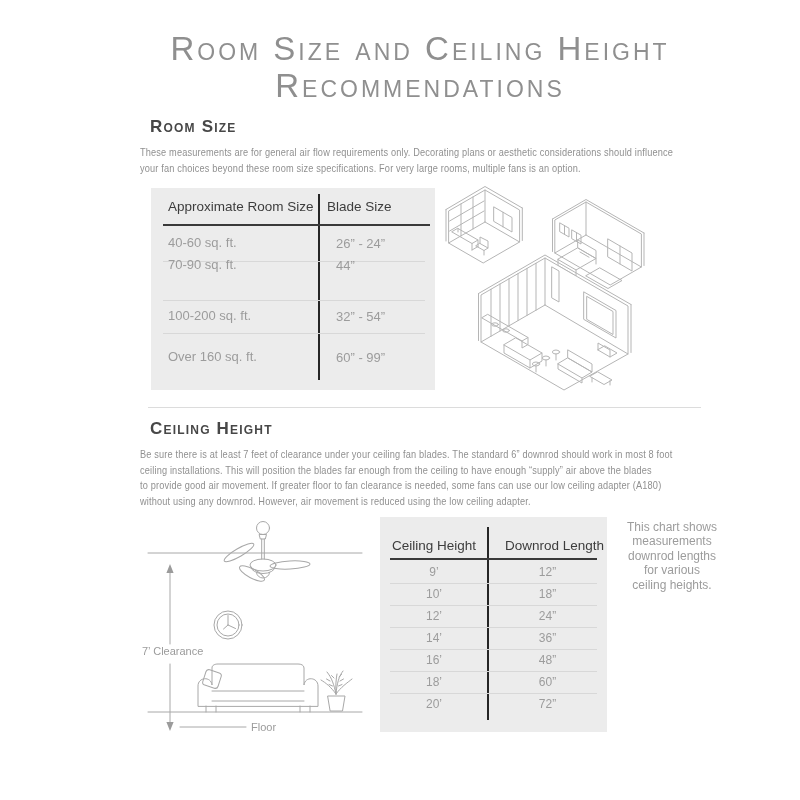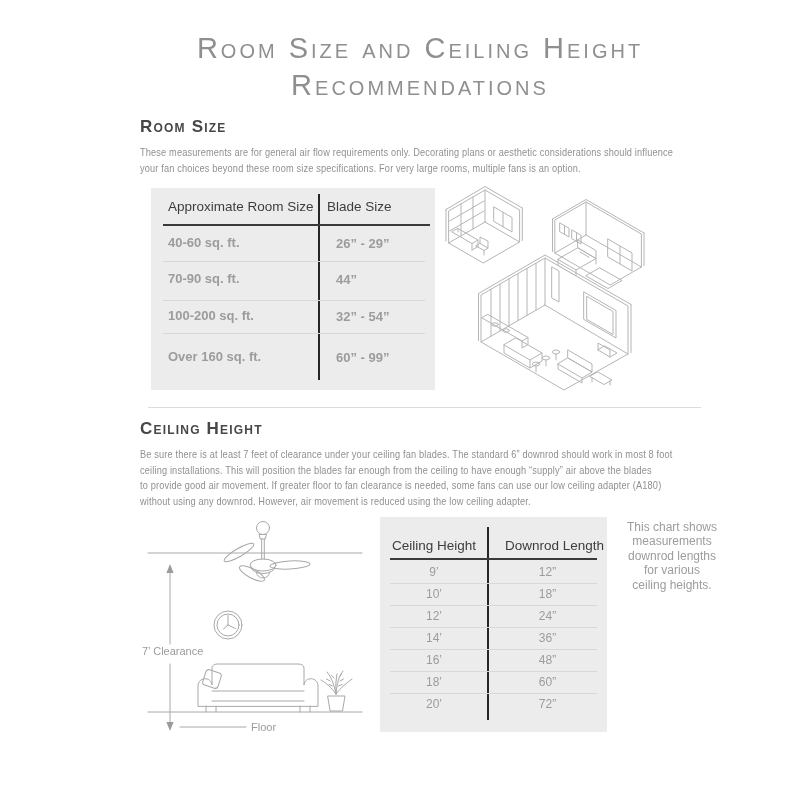--- a/index.html
+++ b/index.html
@@ -3,26 +3,26 @@
 <meta charset="utf-8">
 <style>
   html,body { margin:0; padding:0; background:#fff; }
   .page {
     position:relative; width:800px; height:800px; background:#fff;
     font-family:"Liberation Sans", sans-serif; overflow:hidden;
   }
   
   .title {
     position:absolute; left:120px; top:30px; width:600px; text-align:center;
-    color:#8f8f8f; font-variant:small-caps; font-size:29px; line-height:37px;
+    color:#8f8f8f; font-variant:small-caps; font-size:33px; line-height:37px;
     letter-spacing:3px; font-weight:400;
   }
   
   .h2 {
-    position:absolute; left:140px; color:#474747; font-variant:small-caps;
+    position:absolute; left:150px; color:#474747; font-variant:small-caps;
     font-size:17px; letter-spacing:1.2px; font-weight:bold;
   }
   .h2.room { top:117px; }
   .h2.ceiling { top:419px; }
   
   .para { position:absolute; left:140px; width:700px; color:#909090; font-size:11.5px; }
   .para.p1 { top:144px; }
   .para.p2 { top:447px; }
   .para .ln { white-space:nowrap; transform:scaleX(0.8); transform-origin:0 0; line-height:16px; letter-spacing:0.2px; }
   .para.p2 .ln { line-height:15.5px; }
@@ -39,21 +39,21 @@
   .tbl1 .hline { left:12px;  top:36px; width:267px; }
   .tbl1 .sep   { left:12px;  width:262px; }
   .tbl2 .vline { left:107px; top:10px; height:193px; }
   .tbl2 .hline { left:10px;  top:41px; width:207px; }
   .tbl2 .sep   { left:10px;  width:207px; }
   .thead { position:absolute; color:#3d3d3d; font-size:13.5px; }
   .tbl1 .th1 { left:17px;  top:0; height:37px; display:flex; align-items:center; }
   .tbl1 .th2 { left:176px; top:0; height:37px; display:flex; align-items:center; }
   .tbl2 .th1 { left:0;   top:21px; width:108px; text-align:center; }
   .tbl2 .th2 { left:108px; top:21px; width:133px; text-align:center; }
-  .t1row { position:absolute; left:0; right:0; display:flex; align-items:center; color:#9c9c9c; font-size:13px;font-weight:bold; }
+  .t1row { position:absolute; left:0; right:0; display:flex; align-items:center; color:#9c9c9c; font-size:13px; }
   .t1row .c1 { box-sizing:border-box; width:176px; padding-left:17px; line-height:16.5px; }
   .t1row .c2 { padding-left:9px; }
   .t2row { position:absolute; left:0; display:flex; height:22px; align-items:center; color:#9c9c9c; font-size:12px; }
   .t2row .c1 { width:108px; text-align:center; }
   .t2row .c2 { width:119px; text-align:center; }
   
   .side-note { position:absolute; left:617px; top:520px; width:110px; color:#9c9c9c; font-size:12px; line-height:14.4px;text-align:center; }
   
   .illus { position:absolute; }
   .rooms-illus { left:432px; top:180px; }
@@ -83,23 +83,23 @@
   <div class="tbl tbl1">
     <div class="vline"></div>
     <div class="hline"></div>
     <div class="sep" style="top:73px"></div>
     <div class="sep" style="top:112px"></div>
     <div class="sep" style="top:145px"></div>
     <div class="thead th1">Approximate Room Size</div>
     <div class="thead th2">Blade Size</div>
     <div class="t1row" style="top:37px;height:36px">
       <div class="c1">40-60 sq. ft.</div>
-      <div class="c2">26” - 29”</div>
-    </div>
-    <div class="t1row" style="top:72px;height:39px">
+      <div class="c2">26” - 24”</div>
+    </div>
+    <div class="t1row" style="top:58px;height:39px">
       <div class="c1">70-90 sq. ft.</div>
       <div class="c2">44”</div>
     </div>
     <div class="t1row" style="top:112px;height:33px">
       <div class="c1">100-200 sq. ft.</div>
       <div class="c2">32” - 54”</div>
     </div>
     <div class="t1row" style="top:145px;height:49px">
       <div class="c1">
         <div>Over 160 sq. ft.</div>

